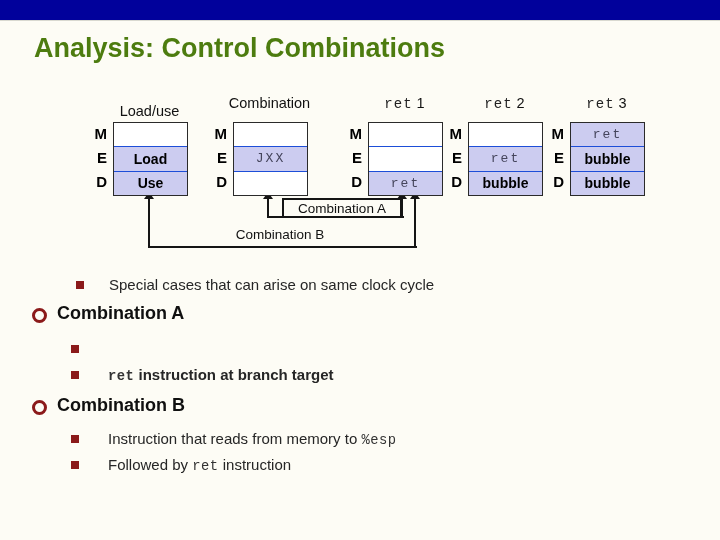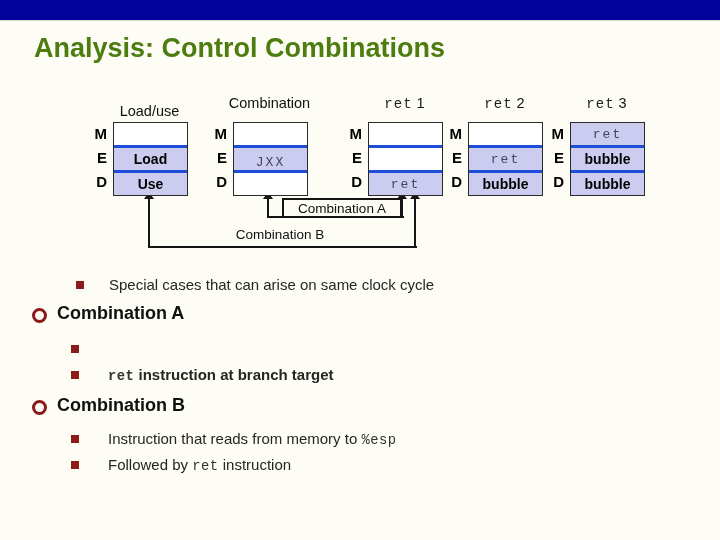--- a/index.html
+++ b/index.html
@@ -22,21 +22,21 @@
   .col-title .mono-t{font-family:"Liberation Mono",monospace;font-size:14px;letter-spacing:1px;color:#222;}
   .stage-letter{
     position:absolute;width:22px;text-align:right;font-weight:bold;
     font-size:15px;color:#000;line-height:24px;
   }
   .pipe-box{
     position:absolute;border:1px solid #2a2a2a;background:#fff;
     display:flex;flex-direction:column;box-sizing:content-box;
   }
   .pipe-row{flex:1;display:flex;align-items:center;justify-content:center;background:#fff;}
-  .pipe-row + .pipe-row{border-top:3px solid #1d4ed8;}
+  .pipe-row + .pipe-row{border-top:1px solid #1d4ed8;}
   .pipe-row.filled{background:#CCCCF0;}
   .cell-text{font-size:14px;font-weight:bold;color:#000;}
   .cell-text.mono{
     font-family:"Liberation Mono",monospace;font-weight:normal;
     font-size:13px;letter-spacing:2px;color:#45455c;
   }
   .hline{position:absolute;height:2px;background:#151515;}
   .vline{position:absolute;width:2px;background:#151515;}
   .arrowhead{
     position:absolute;width:0;height:0;
@@ -100,21 +100,21 @@
         <div class="pipe-row filled" style="background: rgb(204, 204, 240);">
           <span class="cell-text">Use</span>
         </div>
       </div>
       <div class="col-title" style="left: 203px; width: 133px;"><span>Combination</span></div>
       <div class="stage-letter" style="left: 205px; top: 122px;">M</div>
       <div class="stage-letter" style="left: 205px; top: 146px;">E</div>
       <div class="stage-letter" style="left: 205px; top: 170px;">D</div>
       <div class="pipe-box" style="left: 233px; top: 122px; width: 73px; height: 72px;">
         <div class="pipe-row"></div>
-        <div class="pipe-row filled" style="background: rgb(204, 204, 240); align-items: flex-end;">
+        <div class="pipe-row filled" style="background: rgb(204, 204, 240);">
           <span class="cell-text mono">JXX</span>
         </div>
         <div class="pipe-row"></div>
       </div>
       <div class="col-title" style="left: 338px; width: 133px;"><span class="mono-t">ret</span><span> 1</span></div>
       <div class="stage-letter" style="left: 340px; top: 122px;">M</div>
       <div class="stage-letter" style="left: 340px; top: 146px;">E</div>
       <div class="stage-letter" style="left: 340px; top: 170px;">D</div>
       <div class="pipe-box" style="left: 368px; top: 122px; width: 73px; height: 72px;">
         <div class="pipe-row"></div>

